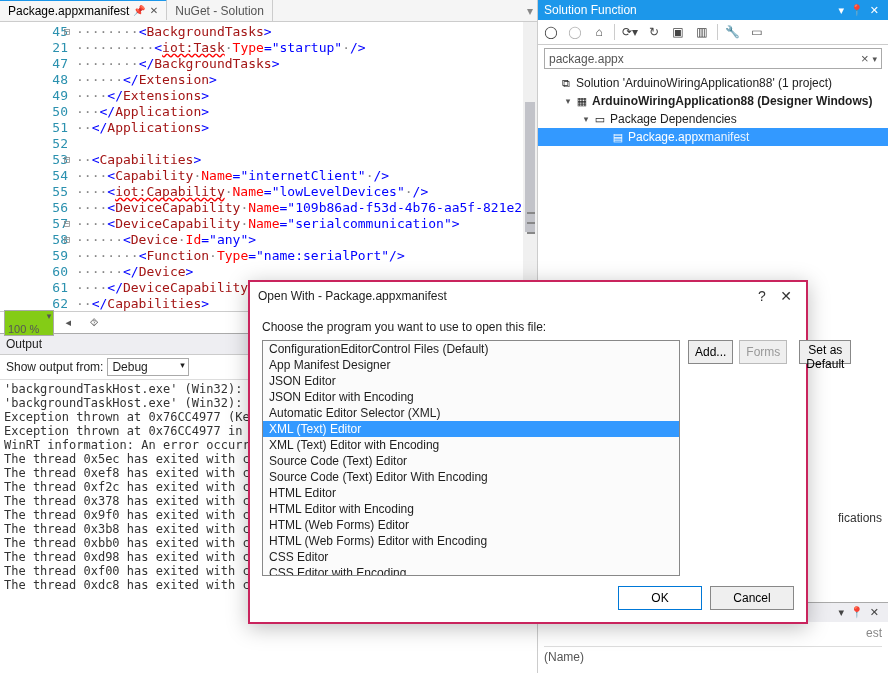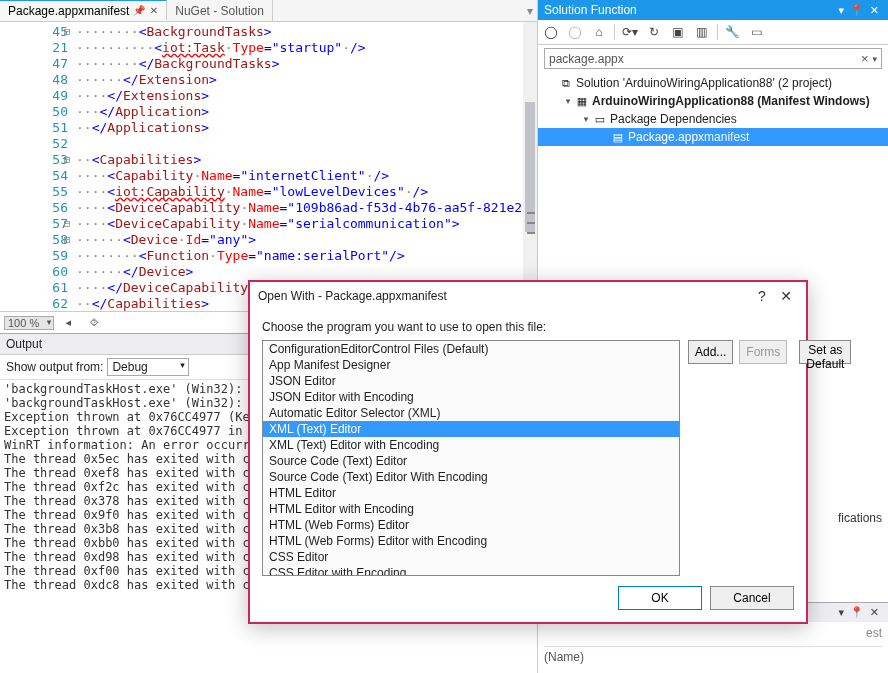--- a/index.html
+++ b/index.html
@@ -28,21 +28,21 @@
 .code .s{color:#0000FF}   
 .code .p{color:#0000FF}   
 .code .w{color:#888}      
 .editor .sqg{text-decoration:underline wavy #FF0000;text-decoration-skip-ink:none}
 .editor .vscroll{position:absolute;right:0;top:0;width:14px;bottom:0;background:#F0F0F0}
 .editor .vscroll .thumb{position:absolute;top:80px;height:130px;left:2px;right:2px;background:#C2C3C9}
 .editor .marker{position:absolute;right:2px;width:8px;height:2px;background:#888}
 .splitbtn{position:absolute;right:0;top:0;width:14px;height:14px;background:#D0D0D0;border:1px solid #999}
 
 .zoombar{display:flex;align-items:center;border-top:1px solid #ccc;height:22px;padding:0 4px;font-size:11px;color:#555;gap:6px}
-.zoombar .sel{border:1px solid #aaa;padding:0 14px 0 3px;position:relative;background:#e5e5e5}
+.zoombar .sel{border:1px solid #aaa;padding:12px 14px 0 3px;position:relative;background:#84cc16}
 .zoombar .sel::after{content:"▾";position:absolute;right:2px;top:0;font-size:9px}
 .zoombar .icons{display:flex;gap:2px;margin-left:4px}
 .zoombar .chip{width:16px;height:16px;border:1px solid transparent;display:flex;align-items:center;justify-content:center}
 
 
 .output-hdr{background:#EEEEF2;border-top:1px solid #aaa;border-bottom:1px solid #ccc;padding:3px 6px;font-size:12px}
 .output-ctrl{display:flex;align-items:center;padding:3px 6px;gap:4px;border-bottom:1px solid #ddd;font-size:12px}
 .output-ctrl .combo{border:1px solid #aaa;padding:1px 40px 1px 4px;position:relative;background:#fff}
 .output-ctrl .combo::after{content:"▾";position:absolute;right:3px;top:1px;font-size:9px}
 .output-body{flex:1;font-family:Consolas,monospace;font-size:12px;line-height:14px;padding:2px 4px;color:#333;white-space:pre;overflow:hidden}
@@ -218,26 +218,26 @@
     </div>
     <div class="se-search">
       <span class="flex">package.appx</span>
       <span style="font-size:13px;padding:0 4px">×</span>
       <span style="font-size:9px">▾</span>
     </div>
     <div class="se-tree" id="setree">
         <div class="se-row l1">
           <span class="exp"></span>
           <span class="ico">⧉</span>
-          <span>Solution 'ArduinoWiringApplication88' (2 project)</span>
+          <span>Solution 'ArduinoWiringApplication88' (1 project)</span>
         </div>
         <div class="se-row l2">
           <span class="exp">▾</span>
           <span class="ico">▦</span>
-          <span class="bold">ArduinoWiringApplication88 (Manifest Windows)</span>
+          <span class="bold">ArduinoWiringApplication88 (Designer Windows)</span>
         </div>
         <div class="se-row l3">
           <span class="exp">▾</span>
           <span class="ico">▭</span>
           <span>Package Dependencies</span>
         </div>
         <div class="se-row l4 sel">
           <span class="exp"></span>
           <span class="ico">▤</span>
           <span>Package.appx<span style="opacity:.9">manifest</span></span>

